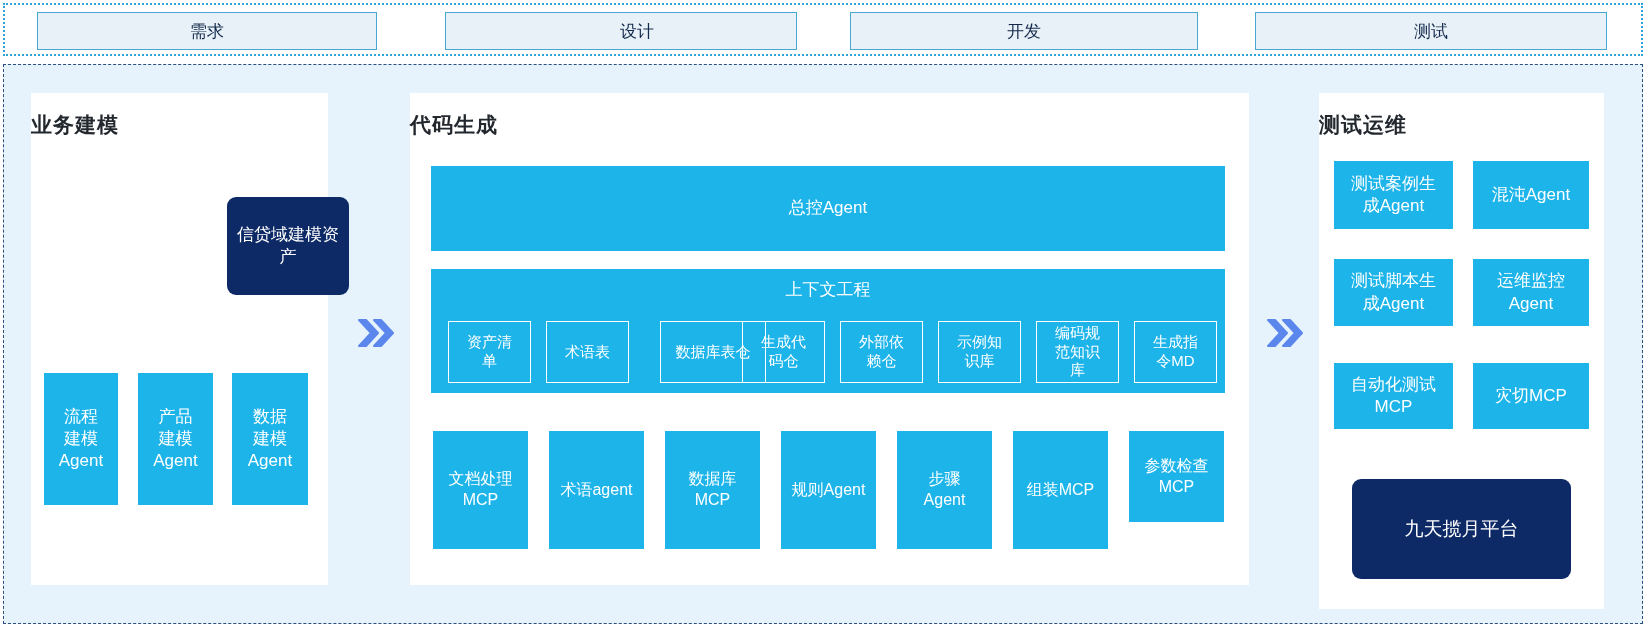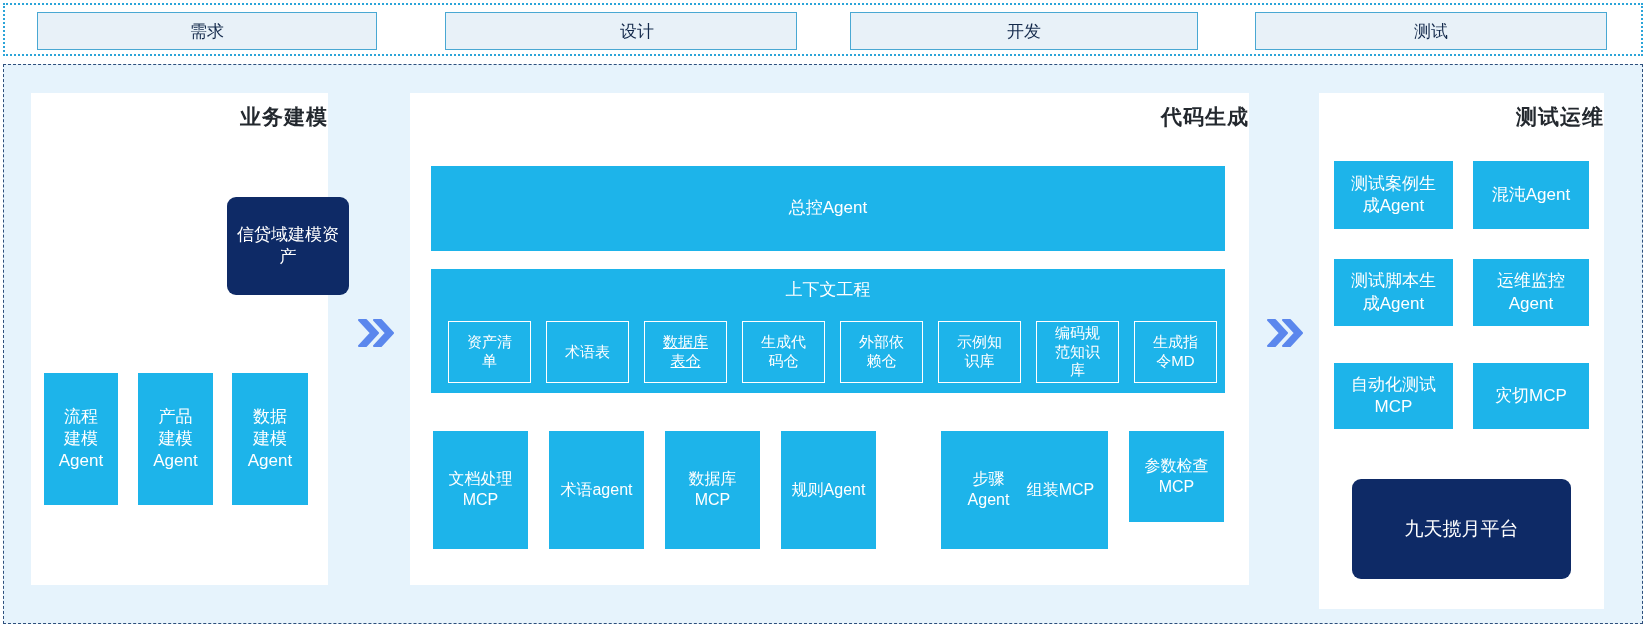--- a/index.html
+++ b/index.html
@@ -15,21 +15,21 @@
   .band-top{position:absolute;left:3px;top:3px;width:1640px;height:53px;
     border:2px dotted var(--dotted-border);background:#ffffff;}
   .phase-box{position:absolute;top:7px;height:38px;background:var(--phase-box-bg);
     border:1px solid var(--phase-box-border);display:flex;align-items:center;justify-content:center;
     font-size:17px;color:var(--phase-text);}
 
   .band-main{position:absolute;left:3px;top:64px;width:1640px;height:560px;
     border:1px dashed var(--dashed-border);background:var(--band-bg);}
 
   .panel{position:absolute;background:#ffffff;}
-  .panel-title{width:100%;text-align:right;padding-top:10px;font-size:21px;font-weight:bold;
+  .panel-title{width:100%;text-align:left;padding-top:18px;font-size:21px;font-weight:bold;
     color:var(--title-text);letter-spacing:1px;}
 
   .box{position:absolute;display:flex;align-items:center;justify-content:center;
     text-align:center;line-height:1.3;}
   .cyan{background:var(--cyan);color:#ffffff;}
   .navy{background:var(--navy);color:#ffffff;border-radius:9px;}
 
   .ctx-title{position:absolute;top:10px;left:0;width:100%;text-align:center;
     color:#ffffff;font-size:17px;}
   .ctx-item{position:absolute;top:52px;height:62px;border:1px solid #ffffff;
@@ -75,33 +75,33 @@
 
     <div class="panel" style="left:406px;top:28px;width:839px;height:492px;">
       <div class="panel-title">代码生成</div>
 
       <div class="box cyan" style="left:21px;top:73px;width:794px;height:85px;font-size:17px;">总控Agent</div>
 
       <div class="box cyan" style="left:21px;top:176px;width:794px;height:124px;">
         <div class="ctx-title">上下文工程</div>
         <div class="ctx-item" style="left:17px;width:83px;">资产清单</div>
         <div class="ctx-item" style="left:115px;width:83px;">术语表</div>
-        <div class="ctx-item" style="left:213px;width:83px;text-decoration:underline;">数据库表仓</div>
+        <div class="ctx-item" style="left:229px;width:106px;">数据库表仓</div>
         <div class="ctx-item" style="left:311px;width:83px;">生成代码仓</div>
         <div class="ctx-item" style="left:409px;width:83px;">外部依赖仓</div>
         <div class="ctx-item" style="left:507px;width:83px;">示例知识库</div>
         <div class="ctx-item" style="left:605px;width:83px;">编码规范知识库</div>
         <div class="ctx-item" style="left:703px;width:83px;">生成指令MD</div>
       </div>
 
       <div class="box cyan" style="left:23px;top:338px;width:95px;height:118px;font-size:16px;padding:0 8px;">文档处理MCP</div>
       <div class="box cyan" style="left:139px;top:338px;width:95px;height:118px;font-size:16px;padding:0 8px;">术语agent</div>
       <div class="box cyan" style="left:255px;top:338px;width:95px;height:118px;font-size:16px;padding:8px 8px;">数据库MCP</div>
       <div class="box cyan" style="left:371px;top:338px;width:95px;height:118px;font-size:16px;padding:0 8px;">规则Agent</div>
-      <div class="box cyan" style="left:487px;top:338px;width:95px;height:118px;font-size:16px;padding:0 12px;margin-left:44px;">步骤Agent</div>
+      <div class="box cyan" style="left:487px;top:338px;width:95px;height:118px;font-size:16px;padding:0 12px;">步骤Agent</div>
       <div class="box cyan" style="left:603px;top:338px;width:95px;height:118px;font-size:16px;padding:0 8px;">组装MCP</div>
       <div class="box cyan" style="left:719px;top:338px;width:95px;height:91px;font-size:16px;padding:0 8px;">参数检查MCP</div>
     </div>
 
     <svg class="chevron" style="left:1263px;top:253px;" viewBox="0 0 36 30">
       <polygon points="1,2 8,2 20,15 8,28 1,28 13,15" fill="var(--chevron)" stroke="var(--chevron)" stroke-width="2" stroke-linejoin="round"></polygon>
       <polygon points="16,2 23,2 35,15 23,28 16,28 28,15" fill="var(--chevron)" stroke="var(--chevron)" stroke-width="2" stroke-linejoin="round"></polygon>
     </svg>
 
     <div class="panel" style="left:1315px;top:28px;width:285px;height:516px;">

